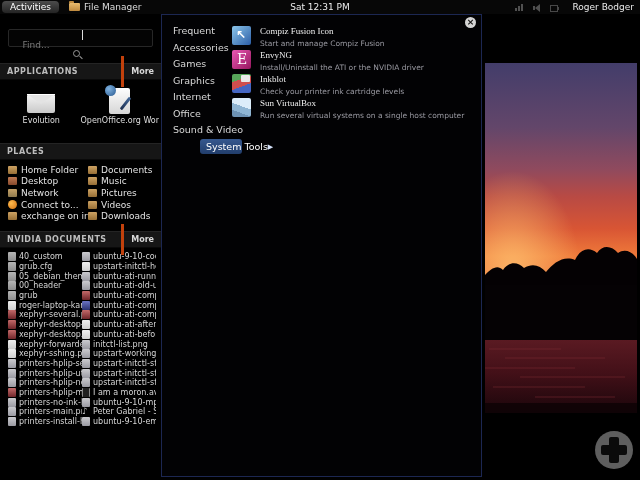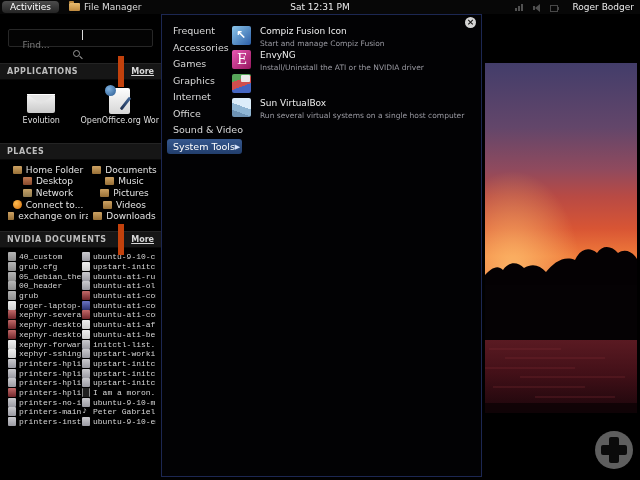--- a/index.html
+++ b/index.html
@@ -35,85 +35,85 @@
   .find-input::placeholder{color:#7a7a7a;}
   .caret{width:1px;height:10px;background:#ddd;margin-left:3px;flex:none;}
   .search-icon{width:10px;height:10px;margin-right:5px;position:relative;flex:none;}
   .search-icon::before{content:"";position:absolute;top:0;left:0;width:5px;height:5px;
       border:1px solid #9a9a9a;border-radius:50%;}
   .search-icon::after{content:"";position:absolute;left:6px;top:7px;width:4px;height:1px;
       background:#9a9a9a;transform:rotate(45deg);}
   .sec-head{height:15px;background:#161616;border-top:1px solid #242424;border-bottom:1px solid #090909;
       display:flex;align-items:center;font-size:8px;font-weight:bold;color:#bdbdbd;
       letter-spacing:.5px;padding-left:7px;}
-  .sec-head .more{margin-left:auto;border-left:6px solid #c2410c;padding:8px 7px;color:#d8d8d8;
-      height:100%;display:flex;align-items:center;letter-spacing:0;text-decoration:underline;}
+  .sec-head .more{margin-left:auto;border-left:3px solid #c2410c;padding:8px 7px;color:#d8d8d8;
+      height:100%;display:flex;align-items:center;letter-spacing:0;}
   .apps-head{margin-top:16px;}
   .apps-row{display:flex;padding:5px 2px 4px 2px;height:54px;}
   .app-cell{width:50%;text-align:center;overflow:hidden;}
   .app-label{display:block;font-size:8px;color:#ddd;white-space:nowrap;overflow:hidden;margin-top:2px;}
   .app-ic{display:block;position:relative;}
   .icon-evolution-mail{width:28px;height:19px;background:linear-gradient(#f5f5f5,#c9c9c9);
       border-radius:2px;margin:9px auto 3px;position:relative;}
   .icon-evolution-mail::before{content:"";position:absolute;top:0;left:0;width:0;height:0;
       border-left:14px solid transparent;border-right:14px solid transparent;border-top:10px solid #e3e3e3;}
   .icon-evolution-mail::after{content:"";position:absolute;top:0;left:0;right:0;height:1px;background:#fff;}
   .icon-openoffice-writer{width:21px;height:26px;background:linear-gradient(#fefefe,#d6d6d6);
       border-radius:2px;margin:3px auto 2px;position:relative;}
   .icon-openoffice-writer::before{content:"";position:absolute;left:-4px;top:-3px;width:11px;height:11px;
       border-radius:50%;background:radial-gradient(circle at 35% 35%,#7fb2e0,#28588f);}
   .icon-openoffice-writer::after{content:"";position:absolute;right:3px;bottom:3px;width:3px;height:15px;
       background:linear-gradient(#44699a,#1e3050);transform:rotate(38deg);border-radius:1px;}
   .places-grid{display:grid;grid-auto-flow:column;grid-template-rows:repeat(5,11.6px);
       grid-template-columns:80px auto;padding:4px 0 0 8px;font-size:9px;color:#e2e2e2;}
-  .pl-item{display:flex;align-items:center;gap:4px;white-space:nowrap;overflow:hidden;justify-content:center;}
+  .pl-item{display:flex;align-items:center;gap:4px;white-space:nowrap;overflow:hidden;}
   .pl-ic{width:9px;height:8px;border-radius:1px;flex:none;}
   .icon-folder{background:linear-gradient(#cda263,#976f36);}
   .icon-desktop{background:linear-gradient(#c07a52,#87492c);}
   .icon-network{background:linear-gradient(#c6a268,#8f7a4e);}
   .icon-connect{background:radial-gradient(circle at 35% 35%,#ffbb4e,#d06f10);border-radius:50%;height:9px;}
   .recent-wrap{display:flex;padding:4px 0 0 8px;}
   .recent-col{width:74px;}
   .ri-row{height:9.7px;display:flex;align-items:center;gap:3px;font-size:8px;color:#d6d6d6;
-      white-space:nowrap;overflow:hidden;font-family:Liberation Mono, monospace;}
+      white-space:nowrap;overflow:hidden;}
   .ri-ic{width:8px;height:9px;border-radius:1px;flex:none;}
   .icon-text-doc{background:linear-gradient(#b5b5b5,#8e8e8e);}
   .icon-white-doc{background:linear-gradient(#efefef,#cfcfcf);}
   .icon-image-red{background:linear-gradient(#c46a6a,#70262a);}
   .icon-image-blue{background:linear-gradient(#6a74c4,#2a3270);}
   .icon-image-gray{background:linear-gradient(#cacace,#9a9aa2);}
   .icon-video{background:linear-gradient(90deg,#8a8a8a 0 1px,#202020 1px 7px,#8a8a8a 7px 8px);}
   .icon-audio{background:transparent;}
   .icon-audio::before{content:"♪";color:#ccc;font-size:9px;line-height:9px;display:block;}
   
   .menu-panel{position:absolute;left:161px;top:14px;width:321px;height:463px;background:#020204;
       border:1px solid #1c2752;box-sizing:border-box;z-index:10;}
   .close-btn{position:absolute;top:2px;right:5px;width:11px;height:11px;border-radius:50%;
       background:#d4d4d4;color:#111;font-size:9px;line-height:11px;text-align:center;font-weight:bold;}
   .cats{position:absolute;left:5px;top:8px;width:75px;}
   .cat{height:13px;line-height:13px;padding:1px 6px;font-size:9.5px;color:#d8d8d8;border-radius:3px;
       display:flex;align-items:center;margin-bottom:1.5px;white-space:nowrap;}
-  .cat.selected{background:linear-gradient(#36588f,#223e6c);color:#fff;}
+  .cat.selected{background:linear-gradient(#36588f,#223e6c);color:#fff;margin-left:33px;}
   .cat-arrow{margin-left:auto;}
   .icon-submenu-arrow::before{content:"▶";font-size:7px;color:#d5e2fa;}
   .mitems{position:absolute;left:70px;top:11px;width:248px;}
   .mitem{display:flex;gap:9px;margin-bottom:5px;height:19px;align-items:flex-start;}
   .mi-icon{width:19px;height:19px;flex:none;border-radius:2px;position:relative;}
   .icon-compiz-fusion{background:linear-gradient(135deg,#8cc6ea,#2b5da6);}
   .icon-compiz-fusion::before{content:"↖";position:absolute;left:4px;top:2px;color:#fff;
       font-size:12px;font-weight:bold;}
   .icon-envyng{background:linear-gradient(135deg,#ea59b4,#96175f);}
   .icon-envyng::before{content:"E";position:absolute;left:5px;top:1px;color:#fff;font-size:14px;
       font-family:"DejaVu Serif","Liberation Serif",serif;}
   .icon-inkblot{background:linear-gradient(160deg,#57a65a 0 32%,#cf4f4f 32% 62%,#4566c2 62% 100%);}
   .icon-inkblot::before{content:"";position:absolute;right:1px;top:1px;width:9px;height:7px;
       background:#e9e9e9;border-radius:1px;}
   .icon-virtualbox{background:linear-gradient(200deg,#dcedfa 0 45%,#8fb5d3 45% 72%,#6d92b4 72%);}
   .mi-text{min-width:0;}
-  .mi-title{display:block;font-size:9px;color:#ededed;line-height:10px;}
+  .mi-title{display:block;font-size:9px;color:#ededed;line-height:10px;font-family:Liberation Serif, serif;}
   .mi-desc{display:block;font-size:7.5px;color:#9a9aa2;line-height:9px;margin-top:3px;white-space:nowrap;}
   
   .workspace{position:absolute;left:485px;top:63px;width:152px;height:350px;}
   .workspace svg{display:block;}
   .add-ws{position:absolute;right:7px;bottom:11px;width:38px;height:38px;border-radius:50%;
       background:#5e5e5e;}
   .add-ws::before{content:"";position:absolute;left:14px;top:6px;width:10px;height:26px;
       background:#0b0b0b;border-radius:2px;}
   .add-ws::after{content:"";position:absolute;left:6px;top:14px;width:26px;height:10px;
       background:#0b0b0b;border-radius:2px;}
@@ -469,20 +469,24 @@
       <div class="mitem">
         <span class="mi-icon icon-envyng"></span>
         <span class="mi-text">
           <span class="mi-title">EnvyNG</span>
           <span class="mi-desc">Install/Uninstall the ATI or the NVIDIA driver</span>
         </span>
       </div>
 
       <div class="mitem">
         <span class="mi-icon icon-inkblot"></span>
+        <span class="mi-text">
+          <span class="mi-title">Inkblot</span>
+          <span class="mi-desc">Check your printer ink cartridge levels</span>
+        </span>
       </div>
 
       <div class="mitem">
         <span class="mi-icon icon-virtualbox"></span>
         <span class="mi-text">
           <span class="mi-title">Sun VirtualBox</span>
           <span class="mi-desc">Run several virtual systems on a single host computer</span>
         </span>
       </div>
     </div>

